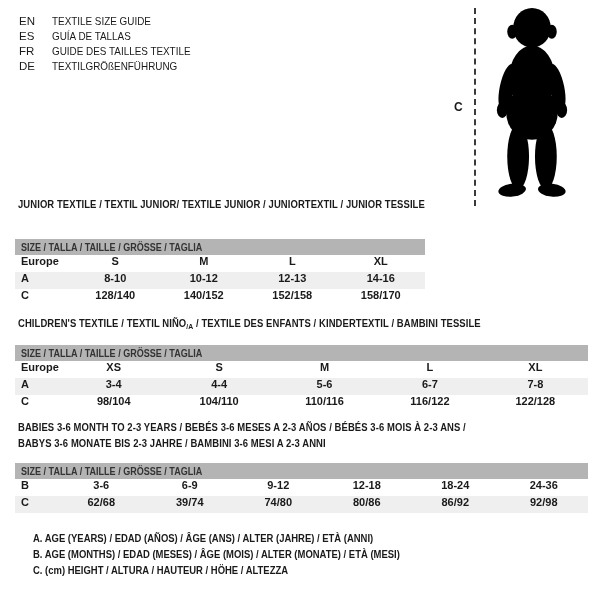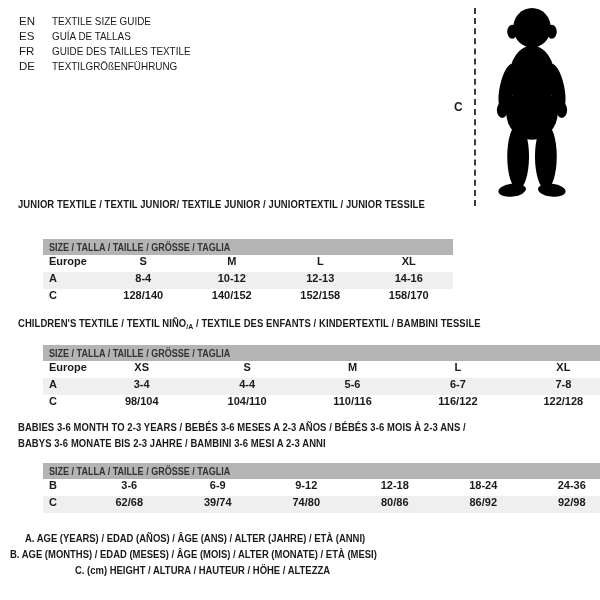--- a/index.html
+++ b/index.html
@@ -22,39 +22,39 @@
   #baby { position:absolute; left:34px; top:2px; }
 
   
   .sec-title { position:absolute; left:18px; font-size:11px; font-weight:700; line-height:15.5px; letter-spacing:0.1px; }
   #s1-title { top:197px; width:430px; }
   #s2-title { top:316px; width:578px; }
   #s3-title { top:420px; width:578px; }
   .sec-title sub { font-size:8px; vertical-align:-2px; }
 
   
-  .size-table { position:absolute; left:15px;margin-left:28px; }
+  .size-table { position:absolute; left:15px; }
   #t1 { top:239px; width:410px; }
   #t2 { top:345px; width:573px; }
   #t3 { top:463px; width:573px; }
   .size-bar {
     height:16px; background:#b4b4b4; display:flex; align-items:center;
     padding-left:6px; box-sizing:border-box;
     font-size:10.5px; font-weight:700; color:#333333;
   }
   .trow { display:flex; height:17px; align-items:flex-start; font-size:11px; font-weight:700; }
   .trow.stripe { background:#efefef; }
   .lab { padding-left:6px; box-sizing:border-box; text-align:left; }
   #t1 .lab { width:56px; }
   #t2 .lab { width:46px; }
   #t3 .lab { width:42px; }
   .c { flex:1; text-align:center; }
 
   
-  #legend { position:absolute; left:10px; top:532px;text-align:center; }
+  #legend { position:absolute; left:33px; top:532px; }
   .legend-line { height:16px; font-size:11px; font-weight:700; }
 </style>
 </head>
 <body>
 
 <div id="page">
 
   <div id="langs">
     <div class="lang-row">
       <span class="lang-code">EN</span>
@@ -105,21 +105,21 @@
     </div>
     <div class="trow">
       <span class="lab">Europe</span>
       <span class="c">S</span>
       <span class="c">M</span>
       <span class="c">L</span>
       <span class="c">XL</span>
     </div>
     <div class="trow stripe">
       <span class="lab">A</span>
-      <span class="c">8-4</span>
+      <span class="c">8-10</span>
       <span class="c">10-12</span>
       <span class="c">12-13</span>
       <span class="c">14-16</span>
     </div>
     <div class="trow">
       <span class="lab">C</span>
       <span class="c">128/140</span>
       <span class="c">140/152</span>
       <span class="c">152/158</span>
       <span class="c">158/170</span>

